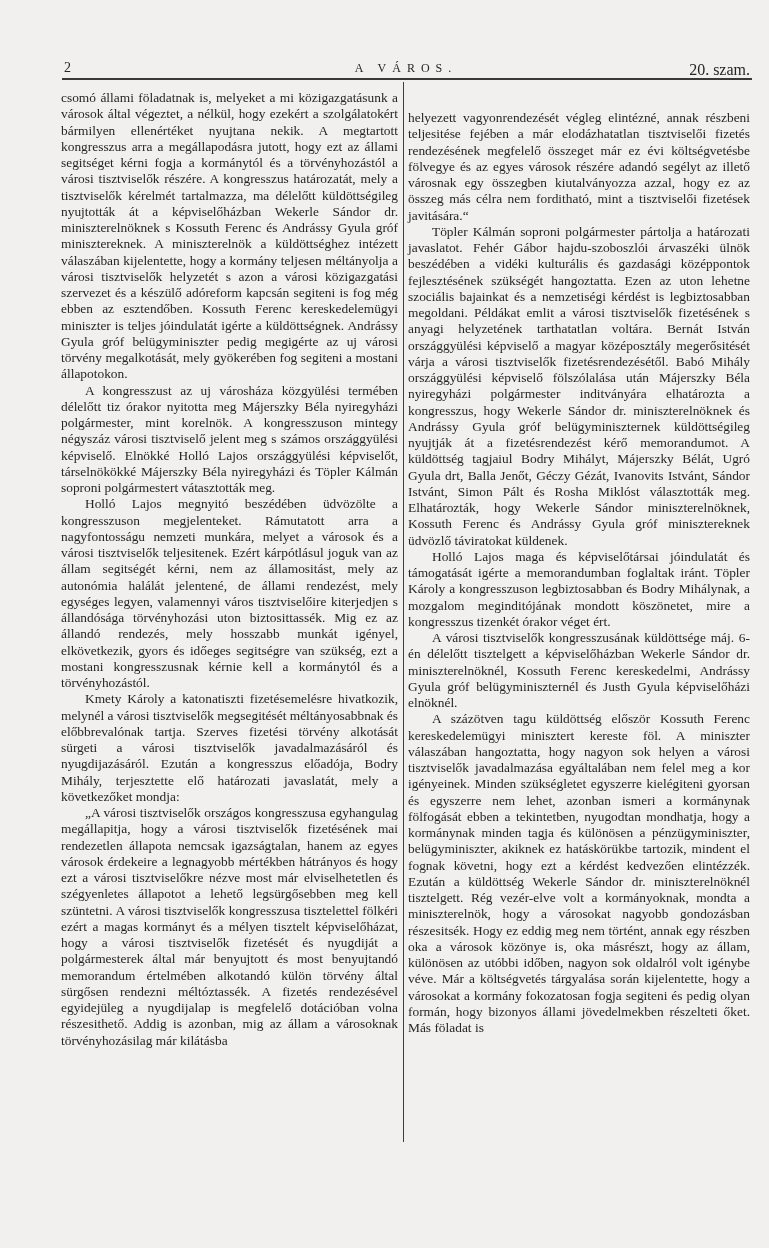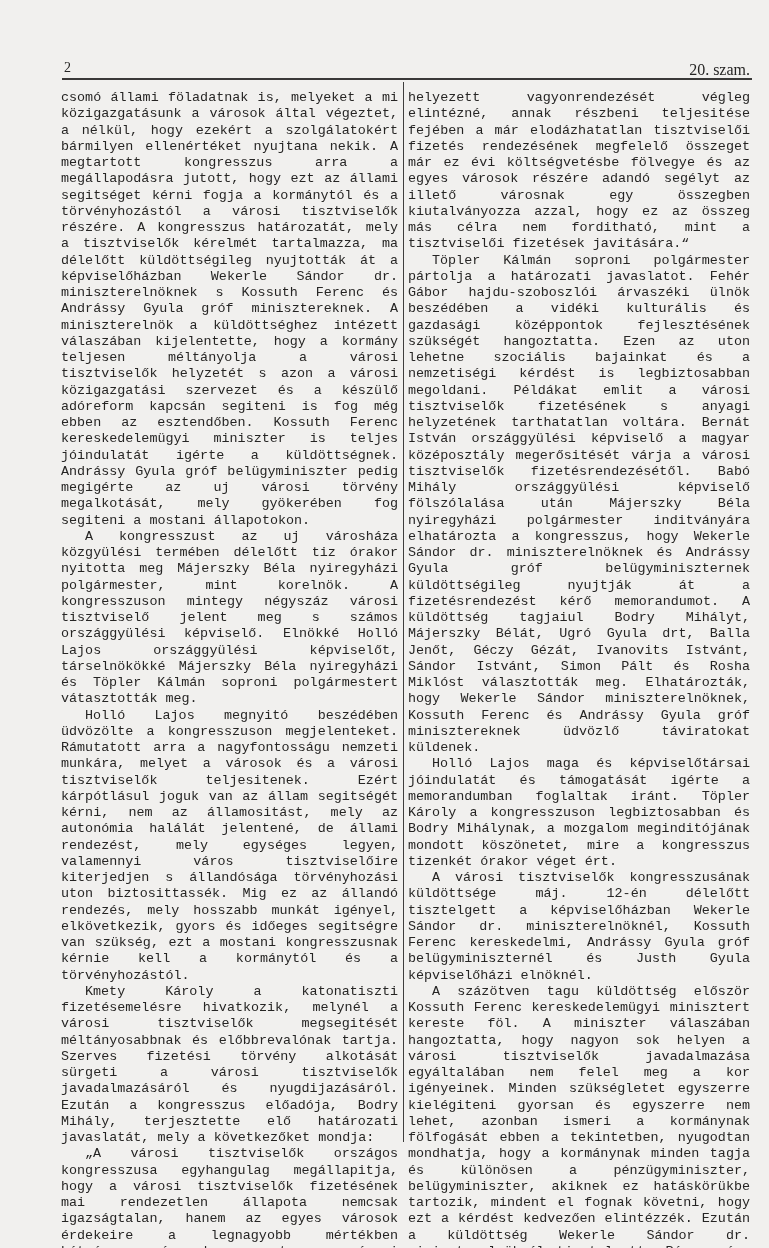--- a/index.html
+++ b/index.html
@@ -24,41 +24,42 @@
   .divider {
     position: absolute; left: 403px; top: 82px; width: 0; height: 1060px;
     border-left: 1px solid #3e3d3c;
   }
   .col {
     position: absolute; top: 90px;
     font-size: 13.4px; line-height: 16.25px;
     text-align: justify; hyphens: manual;
   }
   .col.left { left: 61px; width: 337px; }
-  .col.right { left: 408px; width: 342px; }
-  .col p { margin: 0; text-indent: 0; font-family: Liberation Mono, monospace; }
+  .col.right { left: 408px; width: 342px; margin-top: 20px; }
+  .col p { margin: 0; text-indent: 0; }
   .col p.ind { text-indent: 24px; }
 </style>
 </head>
 <body>
 
 <div class="header">
   <span class="pnum">2</span>
+  <span class="title">A VÁROS.</span>
   <span class="issue">20. szam.</span>
 </div>
 <div class="rule"></div>
 <div class="divider"></div>
 
 <div class="col left">
   <p>csomó állami föladatnak is, melyeket a mi közigazgatásunk a városok által végeztet, a nélkül, hogy ezekért a szolgálatokért bármilyen ellenértéket nyujtana nekik. A megtartott kongresszus arra a megállapodásra jutott, hogy ezt az állami segitséget kérni fogja a kormánytól és a törvényhozástól a városi tisztviselők részére. A kongresszus határozatát, mely a tisztviselők kérelmét tartalmazza, ma délelőtt küldöttségileg nyujtották át a képviselőházban Wekerle Sándor dr. miniszterelnöknek s Kossuth Ferenc és Andrássy Gyula gróf minisztereknek. A miniszterelnök a küldöttséghez intézett válaszában kijelentette, hogy a kormány teljesen méltányolja a városi tisztviselők helyzetét s azon a városi közigazgatási szervezet és a készülő adóreform kapcsán segiteni is fog még ebben az esztendőben. Kossuth Ferenc kereskedelemügyi miniszter is teljes jóindulatát igérte a küldöttségnek. Andrássy Gyula gróf belügyminiszter pedig megigérte az uj városi törvény megalkotását, mely gyökerében fog segiteni a mostani állapotokon.</p>
   <p class="ind">A kongresszust az uj városháza közgyülési termében délelőtt tiz órakor nyitotta meg Májerszky Béla nyiregyházi polgármester, mint korelnök. A kongresszuson mintegy négyszáz városi tisztviselő jelent meg s számos országgyülési képviselő. Elnökké Holló Lajos országgyülési képviselőt, társelnökökké Májerszky Béla nyiregyházi és Töpler Kálmán soproni polgármestert vátasztották meg.</p>
   <p class="ind">Holló Lajos megnyitó beszédében üdvözölte a kongresszuson megjelenteket. Rámutatott arra a nagyfontosságu nemzeti munkára, melyet a városok és a városi tisztviselők teljesitenek. Ezért kárpótlásul joguk van az állam segitségét kérni, nem az államositást, mely az autonómia halálát jelentené, de állami rendezést, mely egységes legyen, valamennyi város tisztviselőire kiterjedjen s állandósága törvényhozási uton biztosittassék. Mig ez az állandó rendezés, mely hosszabb munkát igényel, elkövetkezik, gyors és időeges segitségre van szükség, ezt a mostani kongresszusnak kérnie kell a kormánytól és a törvényhozástól.</p>
   <p class="ind">Kmety Károly a katonatiszti fizetésemelésre hivatkozik, melynél a városi tisztviselők megsegitését méltányosabbnak és előbbrevalónak tartja. Szerves fizetési törvény alkotását sürgeti a városi tisztviselők javadalmazásáról és nyugdijazásáról. Ezután a kongresszus előadója, Bodry Mihály, terjesztette elő határozati javaslatát, mely a következőket mondja:</p>
   <p class="ind">„A városi tisztviselők országos kongresszusa egyhangulag megállapitja, hogy a városi tisztviselők fizetésének mai rendezetlen állapota nemcsak igazságtalan, hanem az egyes városok érdekeire a legnagyobb mértékben hátrányos és hogy ezt a városi tisztviselőkre nézve most már elviselhetetlen és szégyenletes állapotot a lehető legsürgősebben meg kell szüntetni. A városi tisztviselők kongresszusa tisztelettel fölkéri ezért a magas kormányt és a mélyen tisztelt képviselőházat, hogy a városi tisztviselők fizetését és nyugdiját a polgármesterek által már benyujtott és most benyujtandó memorandum értelmében alkotandó külön törvény által sürgősen rendezni méltóztassék. A fizetés rendezésével egyidejüleg a nyugdijalap is megfelelő dotációban volna részesithető. Addig is azonban, mig az állam a városoknak törvényhozásilag már kilátásba</p>
 </div>
 
 <div class="col right">
   <p>helyezett vagyonrendezését végleg elintézné, annak részbeni teljesitése fejében a már elodázhatatlan tisztviselői fizetés rendezésének megfelelő összeget már ez évi költségvetésbe fölvegye és az egyes városok részére adandó segélyt az illető városnak egy összegben kiutalványozza azzal, hogy ez az összeg más célra nem forditható, mint a tisztviselői fizetések javitására.“</p>
   <p class="ind">Töpler Kálmán soproni polgármester pártolja a határozati javaslatot. Fehér Gábor hajdu-szoboszlói árvaszéki ülnök beszédében a vidéki kulturális és gazdasági középpontok fejlesztésének szükségét hangoztatta. Ezen az uton lehetne szociális bajainkat és a nemzetiségi kérdést is legbiztosabban megoldani. Példákat emlit a városi tisztviselők fizetésének s anyagi helyzetének tarthatatlan voltára. Bernát István országgyülési képviselő a magyar középosztály megerősitését várja a városi tisztviselők fizetésrendezésétől. Babó Mihály országgyülési képviselő fölszólalása után Májerszky Béla nyiregyházi polgármester inditványára elhatározta a kongresszus, hogy Wekerle Sándor dr. miniszterelnöknek és Andrássy Gyula gróf belügyminiszternek küldöttségileg nyujtják át a fizetésrendezést kérő memorandumot. A küldöttség tagjaiul Bodry Mihályt, Májerszky Bélát, Ugró Gyula drt, Balla Jenőt, Géczy Gézát, Ivanovits Istvánt, Sándor Istvánt, Simon Pált és Rosha Miklóst választották meg. Elhatározták, hogy Wekerle Sándor miniszterelnöknek, Kossuth Ferenc és Andrássy Gyula gróf minisztereknek üdvözlő táviratokat küldenek.</p>
   <p class="ind">Holló Lajos maga és képviselőtársai jóindulatát és támogatását igérte a memorandumban foglaltak iránt. Töpler Károly a kongresszuson legbiztosabban és Bodry Mihálynak, a mozgalom meginditójának mondott köszönetet, mire a kongresszus tizenkét órakor véget ért.</p>
-  <p class="ind">A városi tisztviselők kongresszusának küldöttsége máj. 12-én délelőtt tisztelgett a képviselőházban Wekerle Sándor dr. miniszterelnöknél, Kossuth Ferenc kereskedelmi, Andrássy Gyula gróf belügyminiszternél és Justh Gyula képviselőházi elnöknél.</p>
+  <p class="ind">A városi tisztviselők kongresszusának küldöttsége máj. 6-én délelőtt tisztelgett a képviselőházban Wekerle Sándor dr. miniszterelnöknél, Kossuth Ferenc kereskedelmi, Andrássy Gyula gróf belügyminiszternél és Justh Gyula képviselőházi elnöknél.</p>
   <p class="ind">A százötven tagu küldöttség először Kossuth Ferenc kereskedelemügyi minisztert kereste föl. A miniszter válaszában hangoztatta, hogy nagyon sok helyen a városi tisztviselők javadalmazása egyáltalában nem felel meg a kor igényeinek. Minden szükségletet egyszerre kielégiteni gyorsan és egyszerre nem lehet, azonban ismeri a kormánynak fölfogását ebben a tekintetben, nyugodtan mondhatja, hogy a kormánynak minden tagja és különösen a pénzügyminiszter, belügyminiszter, akiknek ez hatáskörükbe tartozik, mindent el fognak követni, hogy ezt a kérdést kedvezően elintézzék. Ezután a küldöttség Wekerle Sándor dr. miniszterelnöknél tisztelgett. Rég vezér-elve volt a kormányoknak, mondta a miniszterelnök, hogy a városokat nagyobb gondozásban részesitsék. Hogy ez eddig meg nem történt, annak egy részben oka a városok közönye is, oka másrészt, hogy az állam, különösen az utóbbi időben, nagyon sok oldalról volt igénybe véve. Már a költségvetés tárgyalása során kijelentette, hogy a városokat a kormány fokozatosan fogja segiteni és pedig olyan formán, hogy bizonyos állami jövedelmekben részelteti őket. Más föladat is</p>
 </div>
 
 </body></html>

